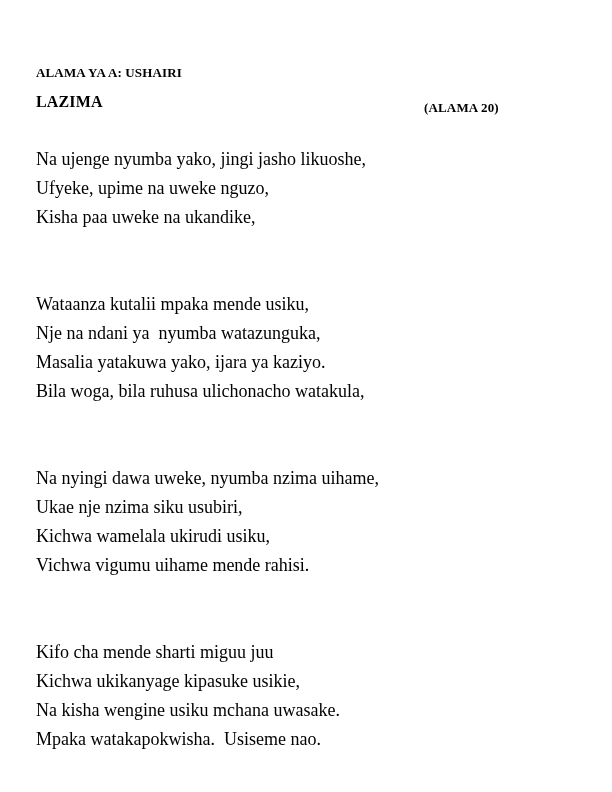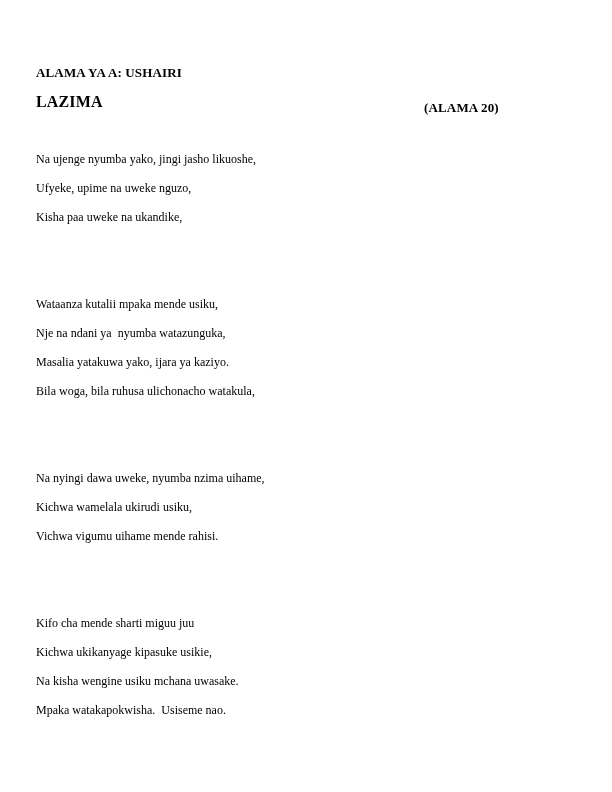--- a/index.html
+++ b/index.html
@@ -61,21 +61,21 @@
   .stanza {
     margin: 0;
     padding: 0;
   }
   .stanza-gap {
     height: 29px;
   }
   .poem-line {
     height: 29px;
     line-height: 29px;
-    font-size: 12px;
+    font-size: 18px;
     font-weight: normal;
     white-space: pre;
   }
   .tail-gap {
     height: 56px;
   }
 </style>
 </head>
 <body>
 
@@ -105,20 +105,21 @@
       <div class="poem-line">Nje na ndani ya  nyumba watazunguka,</div>
       <div class="poem-line">Masalia yatakuwa yako, ijara ya kaziyo.</div>
       <div class="poem-line">Bila woga, bila ruhusa ulichonacho watakula,</div>
     </div>
 
     <div class="stanza-gap"></div>
     <div class="stanza-gap"></div>
 
     <div class="stanza">
       <div class="poem-line">Na nyingi dawa uweke, nyumba nzima uihame,</div>
+      <div class="poem-line">Ukae nje nzima siku usubiri,</div>
       <div class="poem-line">Kichwa wamelala ukirudi usiku,</div>
       <div class="poem-line">Vichwa vigumu uihame mende rahisi.</div>
     </div>
 
     <div class="stanza-gap"></div>
     <div class="stanza-gap"></div>
 
     <div class="stanza">
       <div class="poem-line">Kifo cha mende sharti miguu juu</div>
       <div class="poem-line">Kichwa ukikanyage kipasuke usikie,</div>

